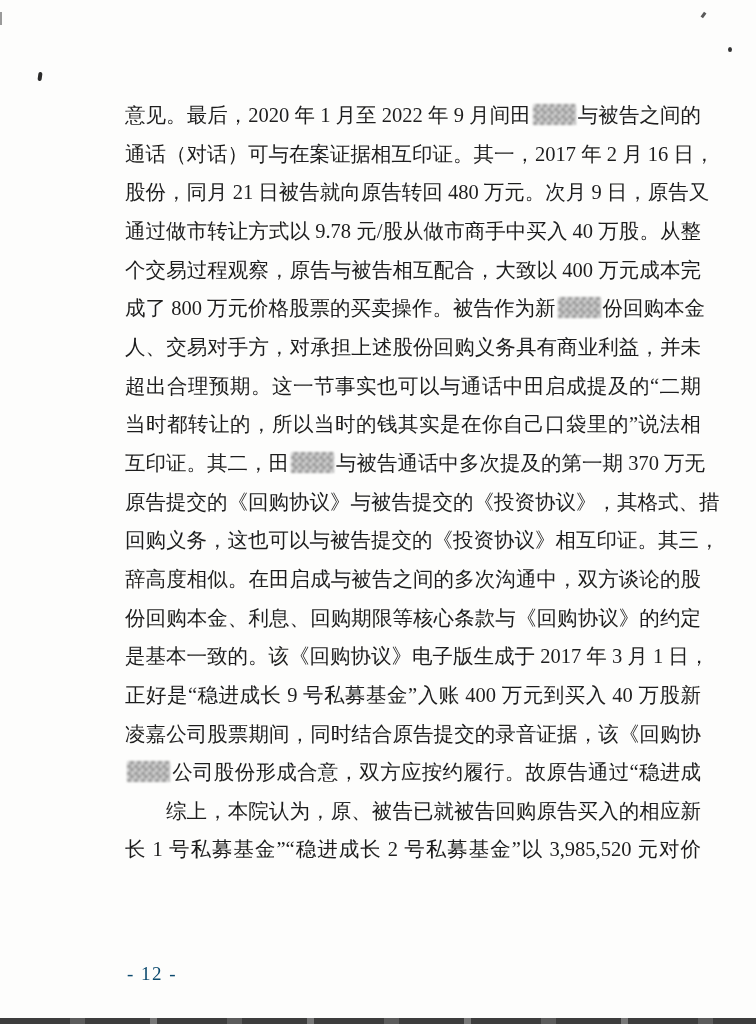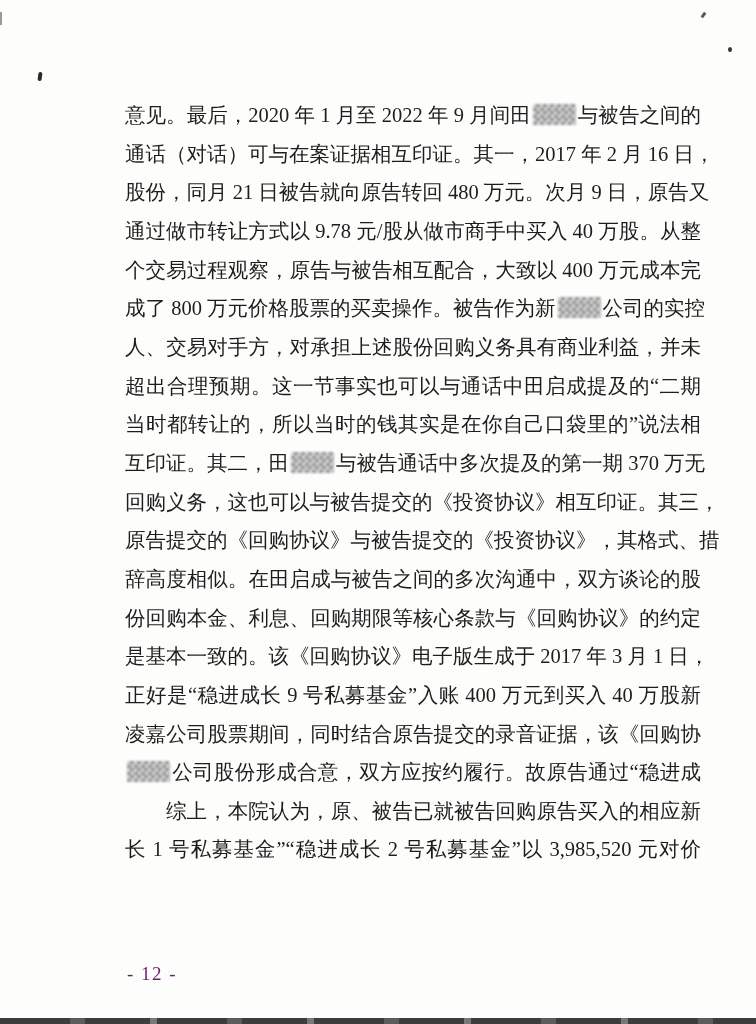--- a/index.html
+++ b/index.html
@@ -37,21 +37,21 @@
     vertical-align: -3px;
     border-radius: 1px;
     background: repeating-conic-gradient(#8f8f8f 0% 25%, #cdcdcd 0% 50%) 0 0 / 7px 7px;
     filter: blur(1.1px);
     opacity: 0.9;
   }
   .footer {
     position: absolute;
     left: 127px; top: 963px;
     font-size: 19px;
-    color: #701a75;
+    color: #0c4a6e;
     letter-spacing: 1.5px;
   }
   .speck { position: absolute; }
   .speck-1 { left: 38px; top: 72px; width: 4px; height: 9px; background: #2b2b2b; border-radius: 2px; transform: rotate(8deg); }
   .speck-2 { left: 702px; top: 12px; width: 3px; height: 6px; background: #5a5a5a; transform: rotate(35deg); }
   .speck-3 { left: 728px; top: 47px; width: 4px; height: 5px; background: #333333; border-radius: 50%; }
   .speck-4 { left: 0px; top: 12px; width: 2px; height: 13px; background: #9a9a9a; }
   .bottom-edge {
     position: absolute;
     left: 0; bottom: 0; width: 100%; height: 6px;
@@ -69,27 +69,27 @@
   <span class="speck speck-2"></span>
   <span class="speck speck-3"></span>
   <span class="speck speck-4"></span>
 
   <div class="text-block">
       <div class="line"><span>意见。最后，2020 年 1 月至 2022 年 9 月间田</span><span class="redact"></span><span>与被告之间的</span></div>
       <div class="line"><span>通话（对话）可与在案证据相互印证。其一，2017 年 2 月 16 日，</span></div>
       <div class="line"><span>股份，同月 21 日被告就向原告转回 480 万元。次月 9 日，原告又</span></div>
       <div class="line"><span>通过做市转让方式以 9.78 元/股从做市商手中买入 40 万股。从整</span></div>
       <div class="line"><span>个交易过程观察，原告与被告相互配合，大致以 400 万元成本完</span></div>
-      <div class="line"><span>成了 800 万元价格股票的买卖操作。被告作为新</span><span class="redact"></span><span>公司的实控</span></div>
+      <div class="line"><span>成了 800 万元价格股票的买卖操作。被告作为新</span><span class="redact"></span><span>份回购本金</span></div>
       <div class="line"><span>人、交易对手方，对承担上述股份回购义务具有商业利益，并未</span></div>
       <div class="line"><span>超出合理预期。这一节事实也可以与通话中田启成提及的“二期</span></div>
       <div class="line"><span>当时都转让的，所以当时的钱其实是在你自己口袋里的”说法相</span></div>
       <div class="line"><span>互印证。其二，田</span><span class="redact"></span><span>与被告通话中多次提及的第一期 370 万无</span></div>
+      <div class="line"><span>原告提交的《回购协议》与被告提交的《投资协议》，其格式、措</span></div>
       <div class="line"><span>回购义务，这也可以与被告提交的《投资协议》相互印证。其三，</span></div>
-      <div class="line"><span>原告提交的《回购协议》与被告提交的《投资协议》，其格式、措</span></div>
       <div class="line"><span>辞高度相似。在田启成与被告之间的多次沟通中，双方谈论的股</span></div>
       <div class="line"><span>份回购本金、利息、回购期限等核心条款与《回购协议》的约定</span></div>
       <div class="line"><span>是基本一致的。该《回购协议》电子版生成于 2017 年 3 月 1 日，</span></div>
       <div class="line"><span>正好是“稳进成长 9 号私募基金”入账 400 万元到买入 40 万股新</span></div>
       <div class="line"><span>凌嘉公司股票期间，同时结合原告提交的录音证据，该《回购协</span></div>
       <div class="line"><span class="redact"></span><span>公司股份形成合意，双方应按约履行。故原告通过“稳进成</span></div>
       <div class="line indent"><span>综上，本院认为，原、被告已就被告回购原告买入的相应新</span></div>
       <div class="line"><span>长 1 号私募基金”“稳进成长 2 号私募基金”以 3,985,520 元对价</span></div>
     </div>
 

